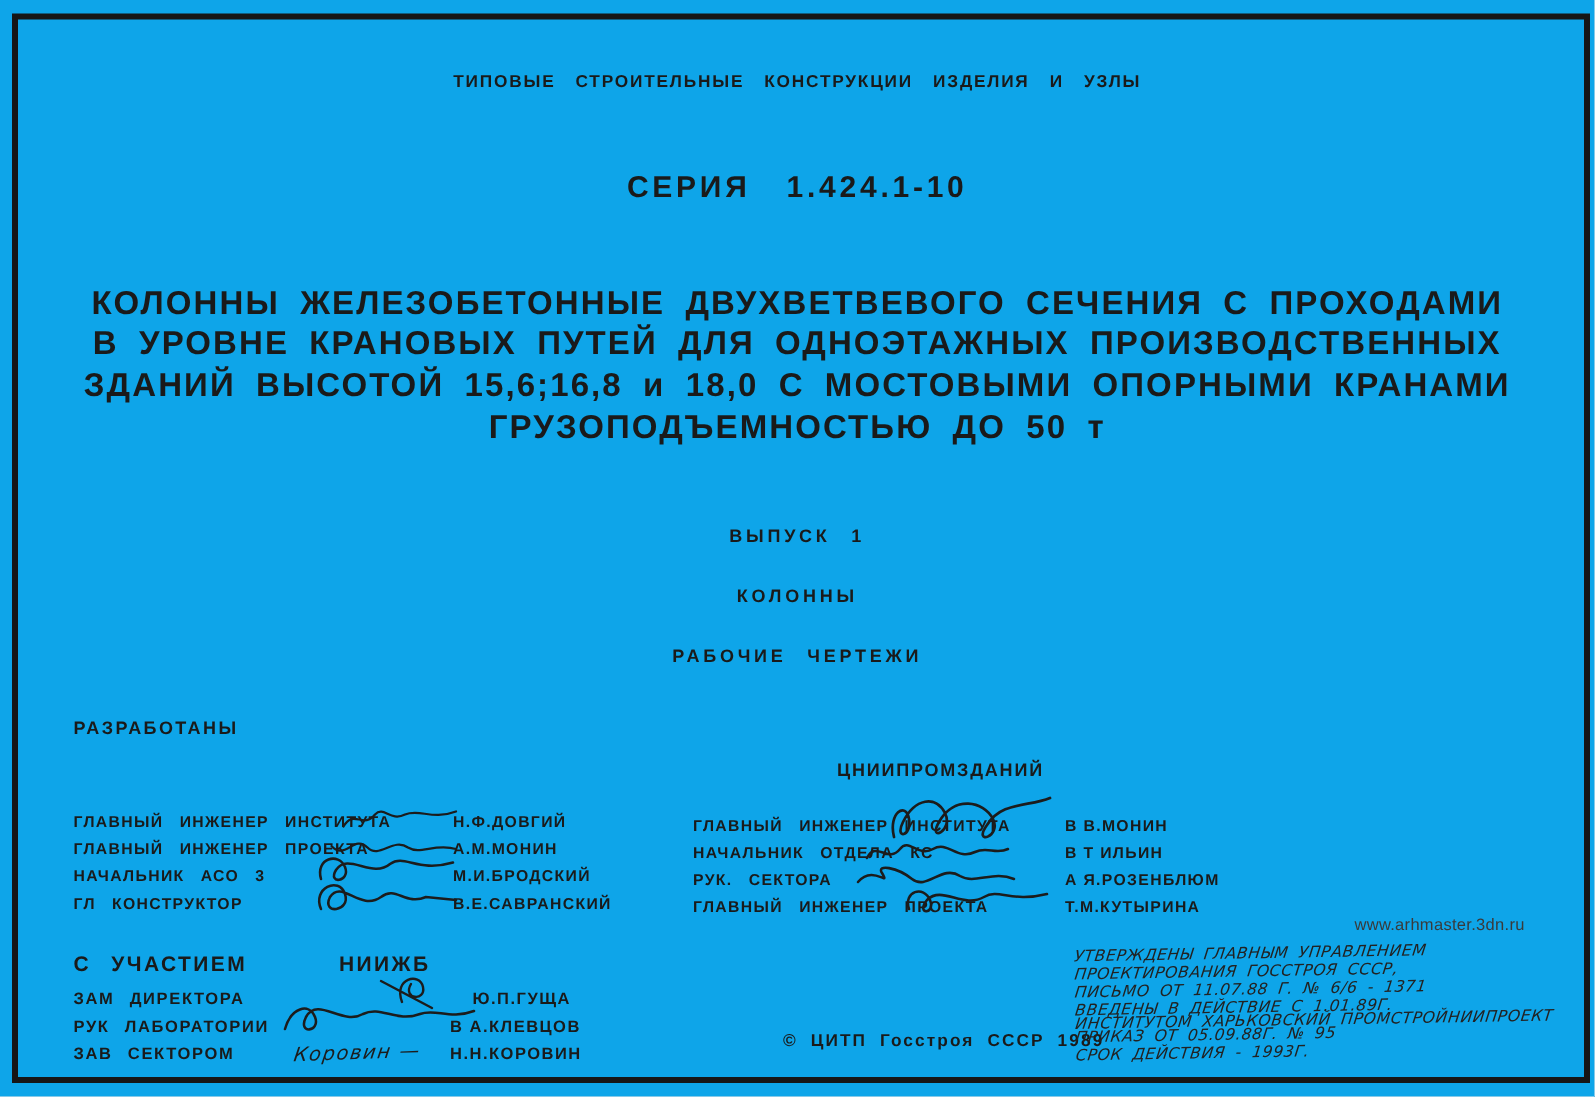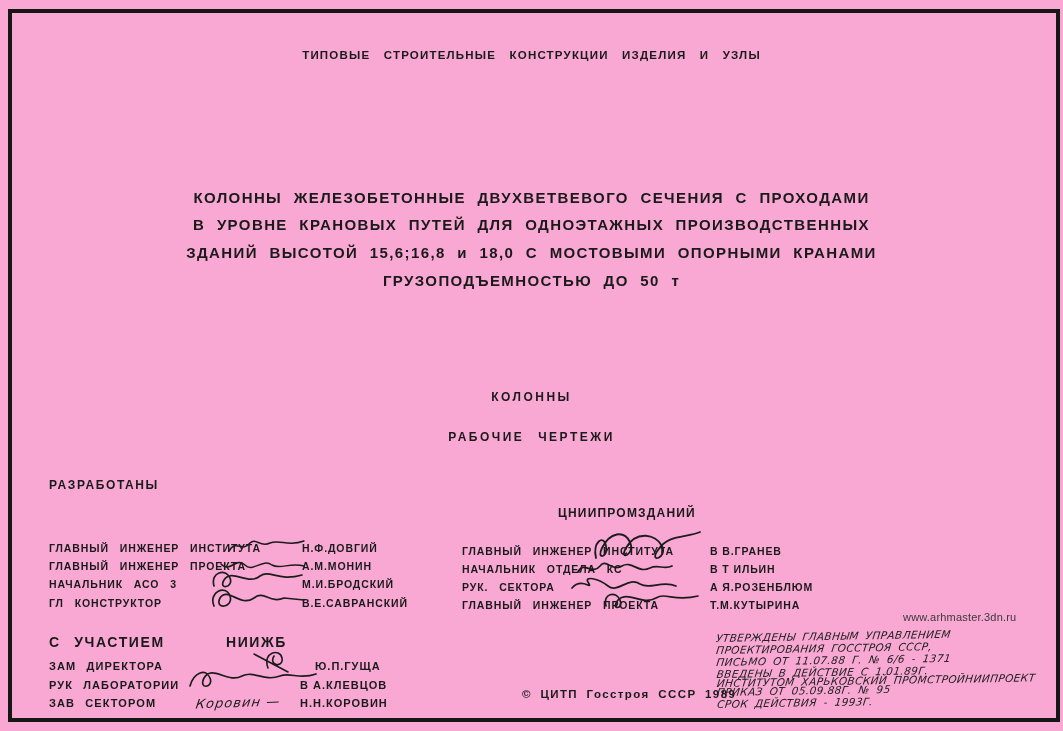--- a/index.html
+++ b/index.html
@@ -1,31 +1,31 @@
 <!DOCTYPE html>
 <html><head>
 <meta charset="utf-8">
 <style>
   html,body { margin:0; padding:0; background:#e8e8e8; }
   .page {
     position:relative; width:1063px; height:731px; margin:0 auto;
-    background:#f9a8d4; color:#1a1a1a; overflow:hidden;
+    background:#0ea5e9; color:#1a1a1a; overflow:hidden;
     font-family:"Liberation Sans", sans-serif;
   }
   .frame {
     position:absolute; left:8px; top:9px; width:1044px; height:705px;
     border:4px solid #161616;
   }
   .t { position:absolute; white-space:nowrap; }
   .center { left:0; right:0; text-align:center; }
 
   .classification { top:49px; font-size:11.5px; font-weight:700; letter-spacing:1.2px; word-spacing:9px; }
   .series { top:114px; font-size:20px; font-weight:600; letter-spacing:2.5px; word-spacing:16px; }
 
-  .title-line { font-size:15px; font-weight:700; letter-spacing:1.4px; word-spacing:6px; }
+  .title-line { font-size:22px; font-weight:700; letter-spacing:1.4px; word-spacing:6px; }
   .tl1 { top:189px; } .tl2 { top:216px; } .tl3 { top:244px; } .tl4 { top:272px; }
 
   .midcap { font-size:12px; font-weight:700; letter-spacing:2.5px; word-spacing:8px; }
   .issue { top:350px; } .sect { top:390px; } .subsect { top:430px; }
 
   .developed { left:49px; top:478px; font-size:12px; font-weight:600; letter-spacing:1.6px; }
   .org-name { font-size:12px; font-weight:700; letter-spacing:1.2px; word-spacing:4px; }
   .org-left  { left:95px; top:506px; }
   .org-right { left:558px; top:506px; }
 
@@ -57,26 +57,28 @@
     font-size:13px; letter-spacing:1px; transform:skewX(-10deg) rotate(-2deg); color:#1c1c1c;
   }
 </style>
 </head>
 <body>
 
 <div class="page">
   <div class="frame"></div>
 
   <div class="t center classification">ТИПОВЫЕ СТРОИТЕЛЬНЫЕ КОНСТРУКЦИИ ИЗДЕЛИЯ И УЗЛЫ</div>
+  <div class="t center series">СЕРИЯ 1.424.1-10</div>
 
   <div class="t center title-line tl1">КОЛОННЫ ЖЕЛЕЗОБЕТОННЫЕ ДВУХВЕТВЕВОГО СЕЧЕНИЯ С ПРОХОДАМИ</div>
   <div class="t center title-line tl2">В УРОВНЕ КРАНОВЫХ ПУТЕЙ ДЛЯ ОДНОЭТАЖНЫХ ПРОИЗВОДСТВЕННЫХ</div>
   <div class="t center title-line tl3">ЗДАНИЙ ВЫСОТОЙ 15,6;16,8 и 18,0 С МОСТОВЫМИ ОПОРНЫМИ КРАНАМИ</div>
   <div class="t center title-line tl4">ГРУЗОПОДЪЕМНОСТЬЮ ДО 50 т</div>
 
+  <div class="t center midcap issue">ВЫПУСК 1</div>
   <div class="t center midcap subsect">РАБОЧИЕ ЧЕРТЕЖИ</div>
   <div class="t center midcap sect">КОЛОННЫ</div>
 
   <div class="t developed">РАЗРАБОТАНЫ</div>
 
 
   <div class="t role" style="left:49px; top:542px;">ГЛАВНЫЙ ИНЖЕНЕР ИНСТИТУТА</div>
   <div class="t person" style="left:302px; top:542px;">Н.Ф.ДОВГИЙ</div>
   <svg class="sig" style="left:226px; top:536px;" width="82" height="20" viewBox="0 0 82 20">
     <path d="M3,15 C10,3 16,17 24,7 C30,1 34,12 44,7 C54,3 62,11 78,5" stroke-width="1.5"></path>
@@ -96,21 +98,21 @@
 
   <div class="t role" style="left:49px; top:597px;">ГЛ КОНСТРУКТОР</div>
   <div class="t person" style="left:302px; top:597px;">В.Е.САВРАНСКИЙ</div>
   <svg class="sig" style="left:206px; top:584px;" width="104" height="28" viewBox="0 0 104 28">
     <path d="M8,22 C2,8 20,0 24,12 C28,24 8,26 14,14 C22,2 34,24 48,14 C58,6 64,20 78,14 L98,16" stroke-width="1.7"></path>
     </svg>
 
   <div class="t org-name org-right">ЦНИИПРОМЗДАНИЙ</div>
 
   <div class="t role" style="left:462px; top:545px;">ГЛАВНЫЙ ИНЖЕНЕР ИНСТИТУТА</div>
-  <div class="t person" style="left:710px; top:545px;">В В.ГРАНЕВ</div>
+  <div class="t person" style="left:710px; top:545px;">В В.МОНИН</div>
   <svg class="sig" style="left:590px; top:528px;" width="116" height="38" viewBox="0 0 116 38">
     <path d="M6,30 C2,14 14,6 16,18 C18,30 6,32 12,20 C20,4 34,2 40,14 C46,26 28,34 36,20 C46,2 66,6 72,18 C78,30 58,36 68,22 C78,6 96,10 110,4" stroke-width="1.8"></path>
     </svg>
 
   <div class="t role" style="left:462px; top:563px;">НАЧАЛЬНИК ОТДЕЛА КС</div>
   <div class="t person" style="left:710px; top:563px;">В Т ИЛЬИН</div>
   <svg class="sig" style="left:574px; top:556px;" width="102" height="24" viewBox="0 0 102 24">
     <path d="M4,16 C10,4 18,20 26,10 C32,2 38,16 48,10 C58,4 64,18 76,12 C84,8 90,14 98,10" stroke-width="1.7"></path>
     </svg>
 

